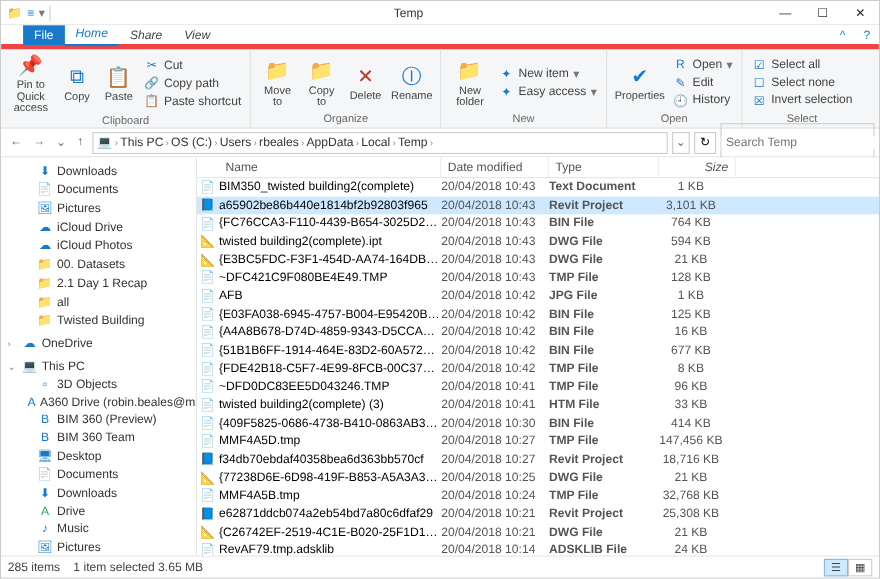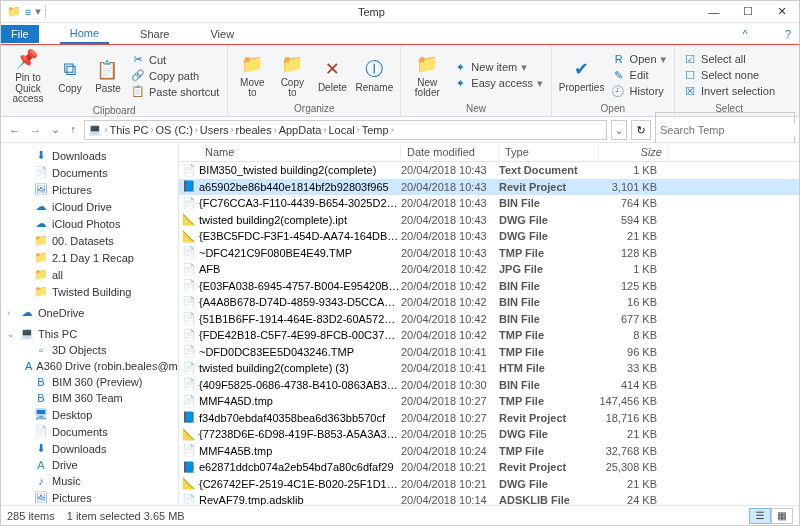--- a/index.html
+++ b/index.html
@@ -5,23 +5,23 @@
   * { box-sizing: border-box; margin: 0; padding: 0; font-family: "Segoe UI", Tahoma, sans-serif; font-size: 11px; }
   body { width: 800px; height: 526px; overflow: hidden; background: #fff; display: flex; flex-direction: column; border: 1px solid #ccc; }
   
   .titlebar { display: flex; align-items: center; height: 22px; background: #fff; border-bottom: 1px solid #e5e5e5; }
   .titlebar .left { display: flex; align-items: center; gap: 4px; padding-left: 6px; }
   .titlebar .qat-sep { width: 1px; height: 14px; background: #ccc; }
   .titlebar .title { flex: 1; text-align: center; font-size: 11px; color: #333; }
   .titlebar .controls { display: flex; }
   .titlebar .controls div { width: 34px; height: 22px; display: flex; align-items: center; justify-content: center; color: #333; }
   
-  .tabsrow { display: flex; align-items: center; height: 22px; background: #fff; border-bottom: 1px solid #ef4444; padding-left: 0; gap: 21px; }
+  .tabsrow { display: flex; align-items: center; height: 22px; background: #fff; border-bottom: 5px solid #ef4444; padding-left: 20px; }
   .tabsrow .file-tab { background: #1979ca; color: #fff; padding: 3px 10px; font-size: 11px; }
-  .tabsrow .tab { padding: 3px 10px; color: #444; }
+  .tabsrow .tab { padding: 3px 10px; color: #444; font-style: italic; }
   .tabsrow .tab.active { border-bottom: 2px solid #1979ca; color: #1979ca; }
   .tabsrow .spacer { flex: 1; }
   .tabsrow .rt-icon { width: 22px; text-align: center; color: #1979ca; }
   
   .ribbon { display: flex; height: 72px; background: #f5f6f7; border-bottom: 1px solid #d9d9d9; }
   .ribbon .group { display: flex; flex-direction: column; border-right: 1px solid #e2e2e2; padding: 2px 6px 0 6px; }
   .ribbon .group .body { display: flex; gap: 4px; flex: 1; }
   .ribbon .group .label { font-size: 10px; color: #666; text-align: center; padding-bottom: 2px; }
   .rbtn { display: flex; flex-direction: column; align-items: center; justify-content: center; width: 42px; gap: 2px; color: #444; }
   .rbtn .bigicon { width: 24px; height: 24px; display: flex; align-items: center; justify-content: center; font-size: 18px; }
@@ -56,21 +56,21 @@
   .wdate { width: 98px; }
   .wtype { width: 100px; }
   .wsize { width: 70px; text-align: right; font-style: italic; }
   .list { overflow-y: scroll; flex: 1; }
   .row { display: flex; align-items: center; height: 16.5px; }
   .row.sel { background: #cde8ff; }
   .row .fic { width: 20px; text-align: center; font-size: 11px; }
   .row .nm { width: 202px; overflow: hidden; text-overflow: ellipsis; white-space: nowrap; }
   .row .dt { width: 98px; color: #555; }
   .row .tp { width: 100px; color: #555; overflow: hidden; text-overflow: ellipsis; white-space: nowrap; font-weight: bold; }
-  .row .sz { width: 64px; text-align: right; color: #555; padding-right:6px;}
+  .row .sz { width: 64px; text-align: center; color: #555; padding-right:6px;}
   
   .statusbar { height: 20px; border-top: 1px solid #e5e5e5; display: flex; align-items: center; padding: 0 6px; gap: 12px; color: #444; font-size: 10.5px; background:#fff;}
   .statusbar .spacer { flex: 1; }
   .statusbar .view-toggle { display:flex; gap:0; }
   .statusbar .view-toggle div { width:22px; height:16px; border:1px solid #ccc; display:flex; align-items:center; justify-content:center; font-size:10px;}
   .statusbar .view-toggle div.active { background:#cde8ff; border-color:#88b8e0;}
   
   .blue { color:#1979ca; } .orange { color:#d98c2b; } .red{color:#c0392b;} .green{color:#27ae60;} .gray{color:#777;}
   
   ::-webkit-scrollbar { width: 12px; height:12px; }

